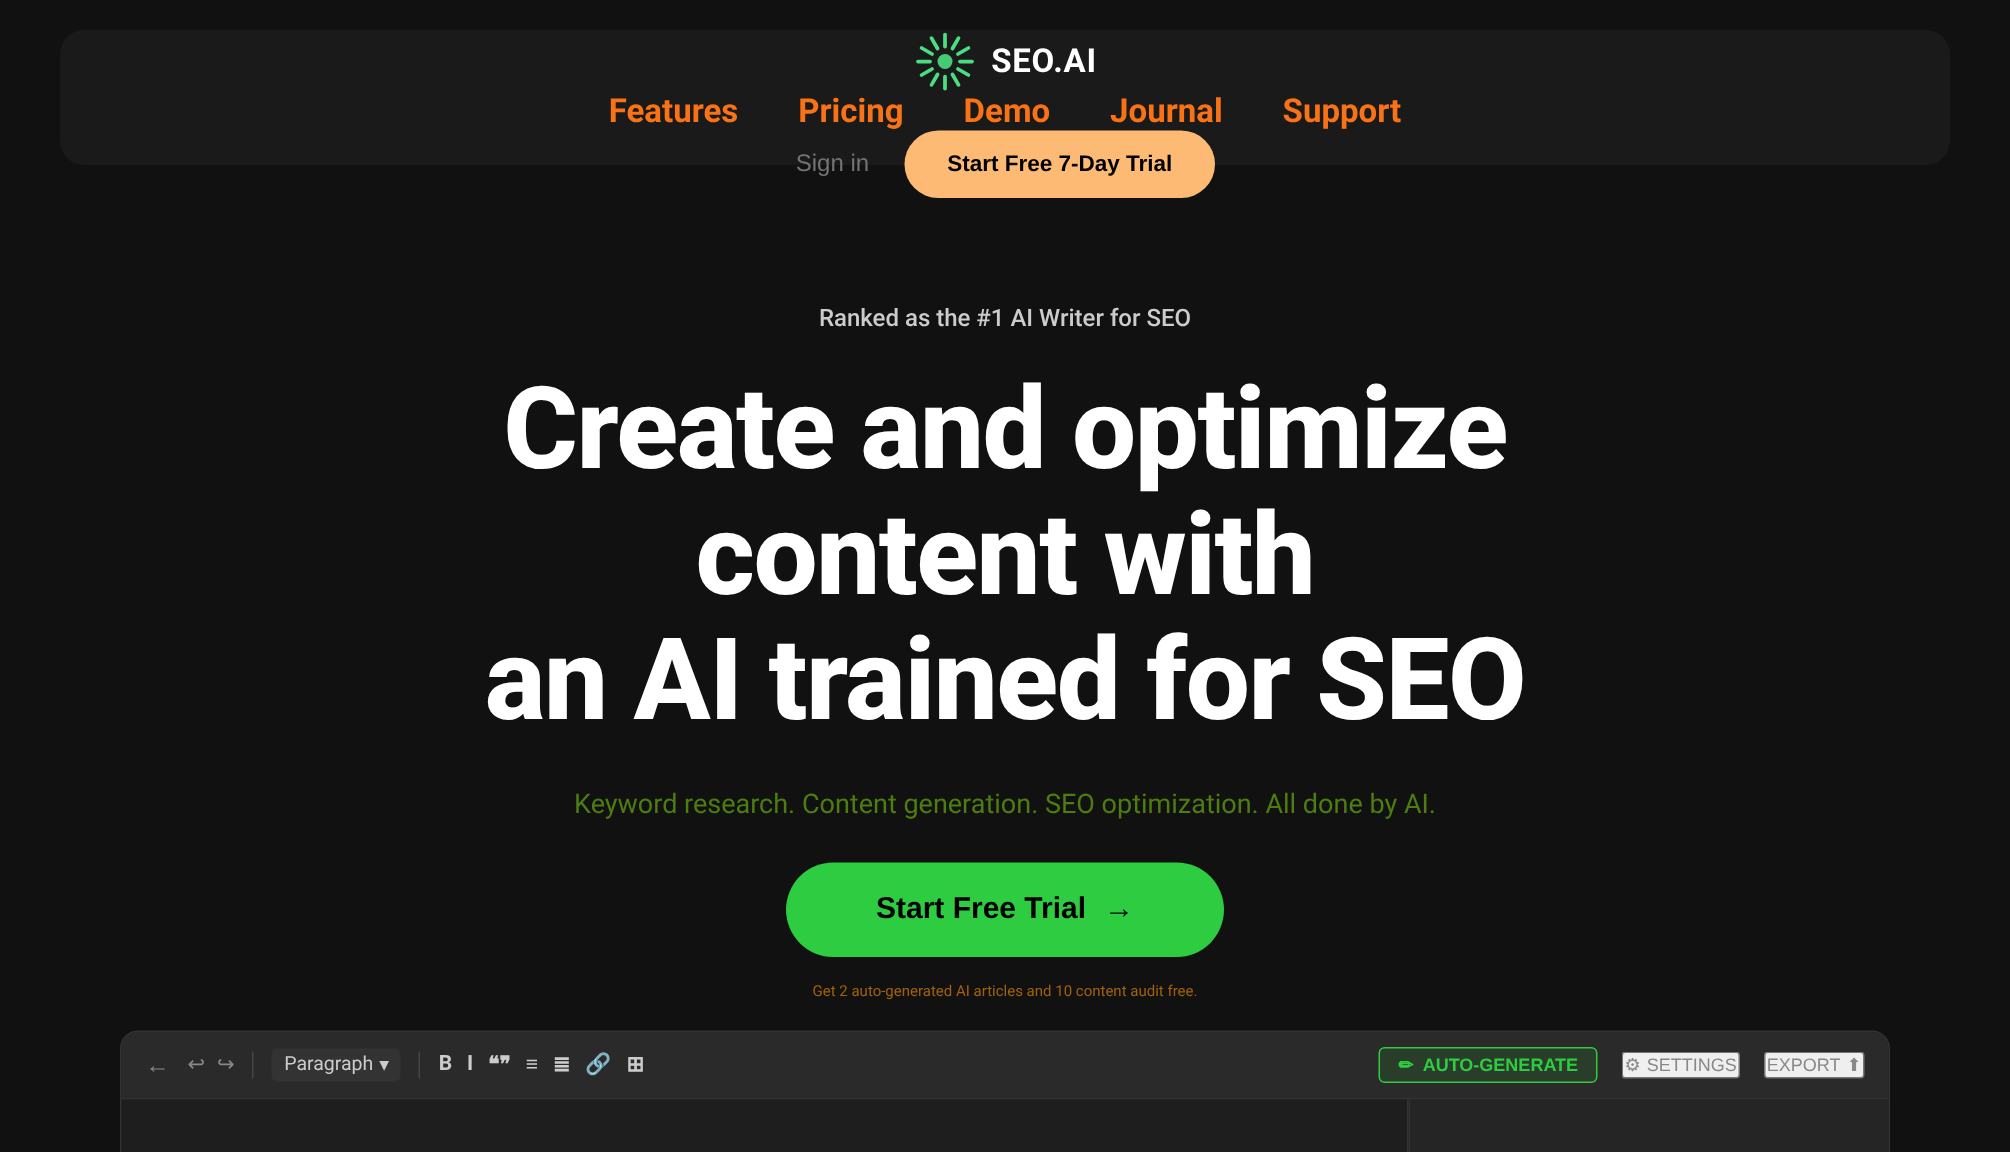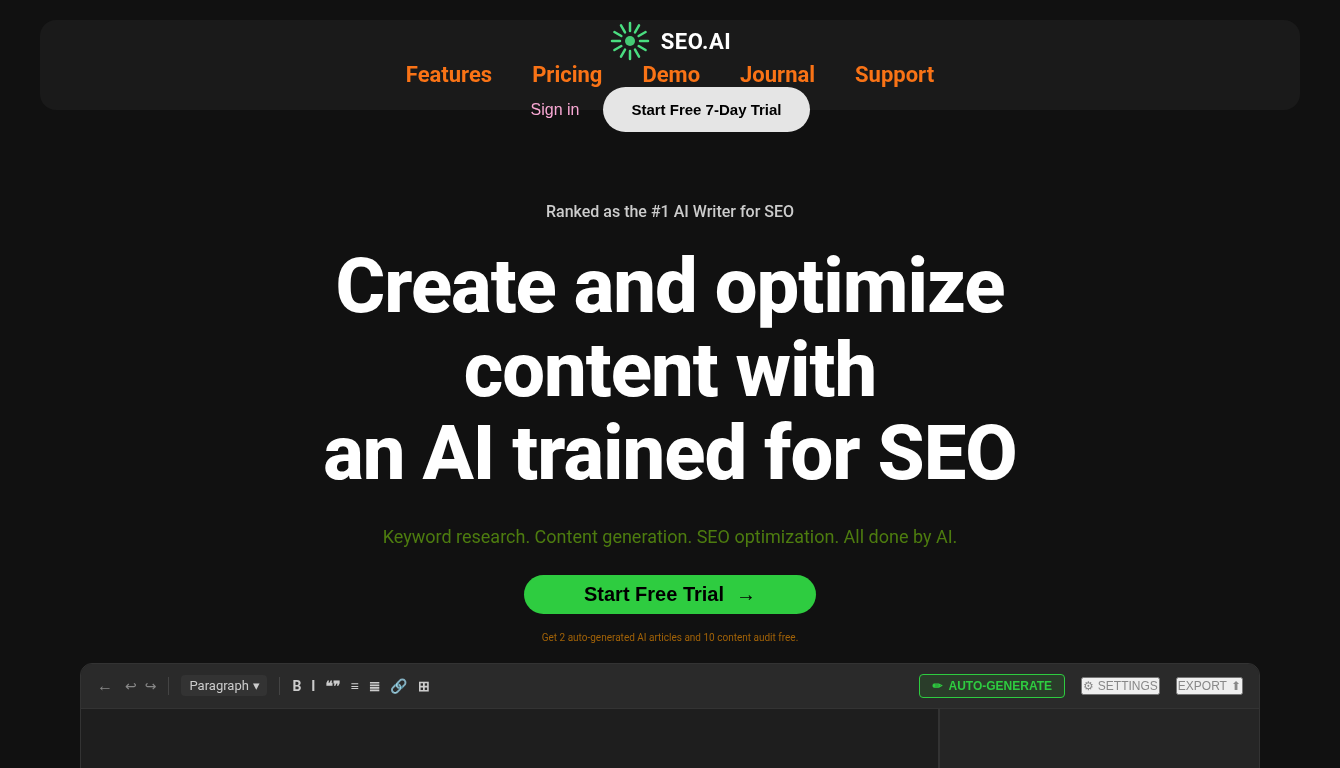--- a/index.html
+++ b/index.html
@@ -63,30 +63,30 @@
       cursor: pointer;
     }
 
     .nav-right {
       display: flex;
       align-items: center;
       gap: 24px;
     }
 
     .sign-in-btn {
-      color: #f9a8d4;
+      color: #737373;
       background: none;
       border: none;
       font-size: 16px;
       cursor: pointer;
       font-weight: 400;
     }
 
     .cta-nav-btn {
-      background-color: #e5e5e5;
+      background-color: #fdba74;
       color: #000000;
       border: none;
       border-radius: 50px;
       padding: 14px 28px;
       font-size: 15px;
       font-weight: 600;
       cursor: pointer;
       white-space: nowrap;
       text-align: right;
     }
@@ -123,21 +123,21 @@
       color: #4d7c0f;
       margin-bottom: 28px;
       font-weight: 400;
     }
 
     .hero-cta-btn {
       background-color: #2ecc40;
       color: #000000;
       border: none;
       border-radius: 50px;
-      padding: 8px 60px;
+      padding: 20px 60px;
       font-size: 20px;
       font-weight: 700;
       cursor: pointer;
       display: flex;
       align-items: center;
       gap: 12px;
       margin-bottom: 18px;
     }
 
     .hero-cta-btn .arrow {

